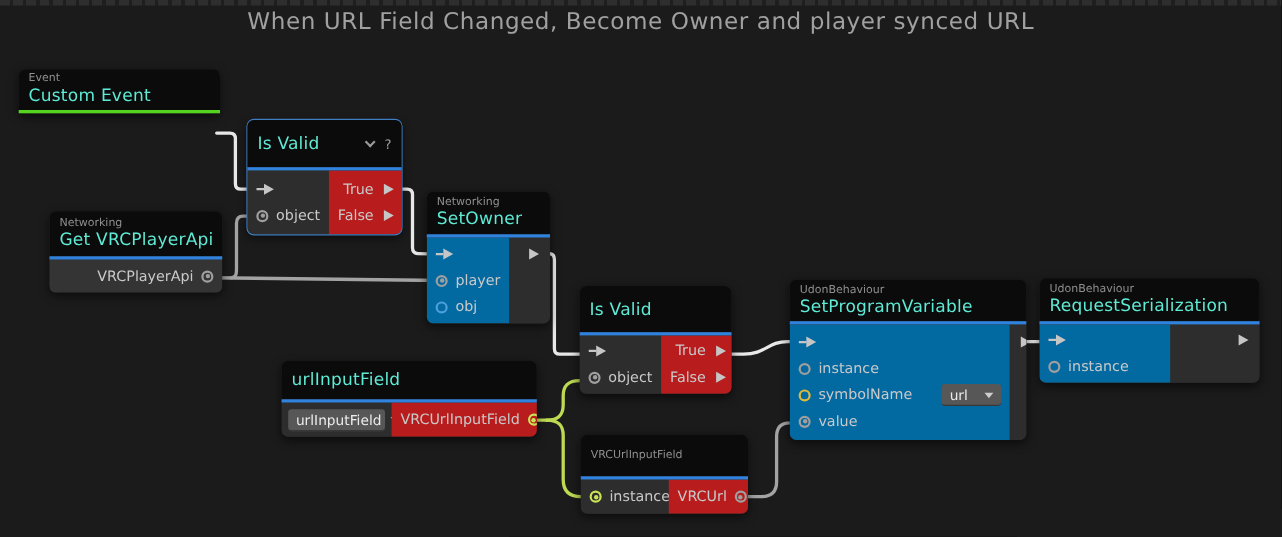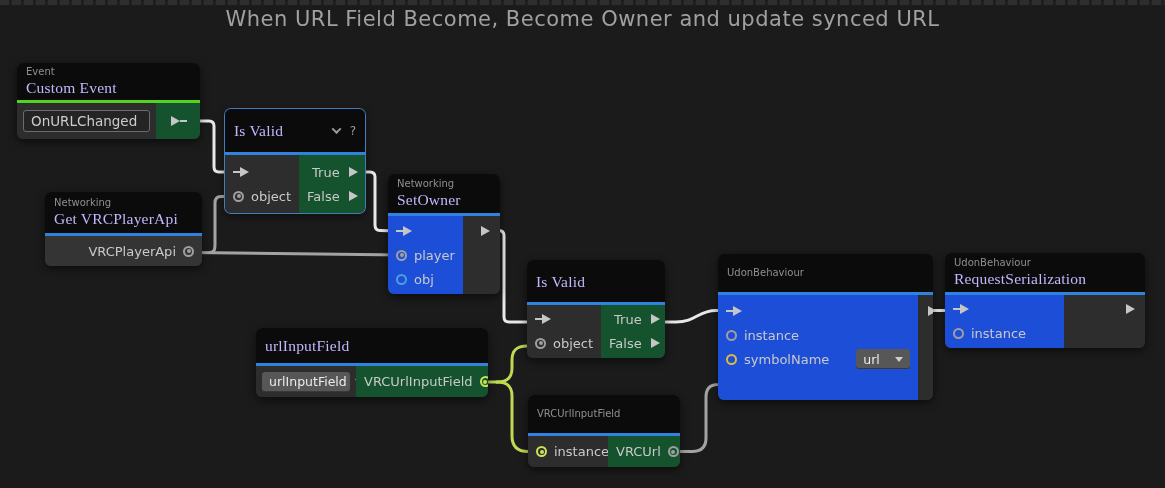--- a/index.html
+++ b/index.html
@@ -20,27 +20,27 @@
   svg.wires path{fill:none;stroke-width:3;stroke-linecap:round;stroke-linejoin:round;pointer-events:stroke}
   .w-white{stroke:var(--wire-white)} .w-gray{stroke:var(--wire-gray)} .w-green{stroke:var(--wire-green)}
 
   .node{position:absolute;z-index:2;border-radius:6px;background:#2e2e2e;
     box-shadow:0 3px 9px rgba(0,0,0,.55);}
   .node.selected{box-shadow:0 0 0 1px var(--selection-blue),0 3px 9px rgba(0,0,0,.55);}
   .hdr{background:var(--node-header-bg);border-radius:6px 6px 0 0;padding:0 9px;
     display:flex;flex-direction:column;justify-content:center;}
   .hdr-flex{display:flex;align-items:center;gap:10px;}
   .cat{font-size:10px;color:#8f8f8f;line-height:12px;}
-  .ttl{font-size:15.5px;color:#c4b5fd;line-height:19px;letter-spacing:.2px;white-space:nowrap;font-family:Liberation Serif, serif;}
+  .ttl{font-size:15.5px;color:#5eead4;line-height:19px;letter-spacing:.2px;white-space:nowrap;}
   .accent{height:3px;} .accent.blue{background:var(--accent-blue)} .accent.green{background:var(--accent-green)}
   .body{display:flex;align-items:stretch;border-radius:0 0 6px 6px;overflow:hidden;}
   .col{display:flex;flex-direction:column;}
   .col-in{flex:1}
-  .shade-a .col-in{background:#2d2d2d} .shade-a .col-out{background:#14532d}
-  .shade-b .col-in{background:#1d4ed8} .shade-b .col-out{background:#2d2d2d}
+  .shade-a .col-in{background:#2d2d2d} .shade-a .col-out{background:#b91c1c}
+  .shade-b .col-in{background:#0369a1} .shade-b .col-out{background:#2d2d2d}
   .row{display:flex;align-items:center;gap:7px;height:24px;padding:0 8px;
     color:#c9c9c9;font-size:13px;white-space:nowrap;}
   .row.r-out{justify-content:flex-end}
   .p{width:11px;height:11px;border-radius:50%;border:2px solid var(--port-gray);
     position:relative;flex:0 0 auto;}
   .p.dot::after{content:"";position:absolute;inset:1.5px;border-radius:50%;background:var(--port-gray);}
   .p.c-green{border-color:var(--port-green)} .p.c-green.dot::after{background:var(--port-green)}
   .p.c-yellow{border-color:var(--port-yellow)} .p.c-blue{border-color:var(--port-blue)}
   .flow{flex:0 0 auto;display:block}
   .chev{width:7px;height:7px;border-right:2px solid #9a9a9a;border-bottom:2px solid #9a9a9a;
@@ -52,21 +52,21 @@
     justify-content:space-between;gap:8px;padding:0 7px;font-size:12.5px;color:#ececec;
     box-shadow:inset 0 -1px 0 rgba(0,0,0,.35);}
   .dd-arrow{width:0;height:0;border-left:4px solid transparent;border-right:4px solid transparent;
     border-top:5px solid #cfcfcf;flex:0 0 auto;}
 </style>
 </head>
 <body>
 
 <div class="stage">
   <div class="topstrip"></div>
-  <div class="graph-title">When URL Field Become, Become Owner and update synced URL</div>
+  <div class="graph-title">When URL Field Changed, Become Owner and player synced URL</div>
 
   <svg class="wires" width="1165" height="488">
     <path class="w-white" d="M197,121 L209,121 Q214,121 214,126 L214,167 Q214,172 219,172 L236,172"></path>
     <path class="w-white" d="M356,172 L370,172 Q375,172 375,177 L375,225 Q375,230.5 380,230.5 L398,231"></path>
     <path class="w-gray" d="M193,252.5 L402,255"></path>
     <path class="w-gray" d="M210,252.6 C215,252 215,249 215,244 L215,203 Q215,196.5 221,196.5 L237,196.5"></path>
     <path class="w-white" d="M489,230.5 L499,230.5 Q504,230.5 504,236 L504,317 Q504,322 509,322 L540,322"></path>
     <path class="w-white" d="M656,322 L676,322 C696,322 698,310.5 716,310.5 L740,310.5"></path>
     <path class="w-white" d="M921,310.5 L967,310.5"></path>
     <path class="w-green" d="M477,382 L497,382"></path>
@@ -74,33 +74,20 @@
     <path class="w-green" d="M497,382 C508,382 512,387 512,396 L512,436 C512,447 518,451.5 528,451.5 L544,451.5"></path>
     <path class="w-gray" d="M671,451.5 L692,451.5 Q706,451.5 706,438 L706,397 Q706,384.5 718,384.5 L742,383.5"></path>
   </svg>
 
   <div class="node shade-a" style="left:17px;top:63px;width:183px">
     <div class="hdr" style="height:37px">
       <div class="cat">Event</div>
       <div class="ttl">Custom Event</div>
     </div>
     <div class="accent green"></div>
-    <div class="body" style="height:36px">
-      <div class="col col-in" style="justify-content:center;padding:0 6px">
-        <div class="txt">
-          <span>OnURLChanged</span>
-        </div>
-      </div>
-      <div class="col col-out" style="width:45px;justify-content:center;align-items:center">
-        <svg class="flow" width="19" height="12" viewBox="0 0 19 12">
-          <path d="M2 1 L11 6 L2 11 Z" fill="#c6c6c6"></path>
-            <path d="M11 6 H18" stroke="#c6c6c6" stroke-width="2"></path>
-        </svg>
-      </div>
-    </div>
   </div>
 
   <div class="node shade-a selected" style="left:225px;top:109px;width:140px">
     <div class="hdr" style="height:43px">
       <div class="hdr-flex">
         <div class="ttl" style="flex:1">Is Valid</div>
         <span class="chev"></span>
         <span class="help">?</span>
       </div>
     </div>
@@ -257,20 +244,21 @@
           <span>VRCUrl</span>
           <span class="p dot"></span>
         </div>
       </div>
     </div>
   </div>
 
   <div class="node shade-b" style="left:718px;top:254px;width:215px">
     <div class="hdr" style="height:38px">
       <div class="cat">UdonBehaviour</div>
+      <div class="ttl">SetProgramVariable</div>
     </div>
     <div class="accent blue"></div>
     <div class="body" style="padding:4px 0;height:105px">
       <div class="col col-in" style="margin:-4px 0;padding:4px 0">
         <div class="row">
           <svg class="flow" width="17" height="12" viewBox="0 0 17 12">
             <path d="M0 6 H7" stroke="#c6c6c6" stroke-width="2"></path>
               <path d="M7 1 L16 6 L7 11 Z" fill="#c6c6c6"></path>
           </svg>
         </div>
@@ -279,20 +267,24 @@
           <span>instance</span>
         </div>
         <div class="row">
           <span class="p c-yellow"></span>
           <span>symbolName</span>
           <span class="dd" style="width:54px;margin-left:20px">
             <span>url</span>
             <span class="dd-arrow"></span>
           </span>
         </div>
+        <div class="row">
+          <span class="p dot"></span>
+          <span>value</span>
+        </div>
       </div>
       <div class="col col-out" style="width:43px;margin:-4px 0;padding:4px 0">
         <div class="row r-out">
           <svg class="flow" width="13" height="12" viewBox="0 0 13 12">
             <path d="M2 1 L11 6 L2 11 Z" fill="#c6c6c6"></path>
           </svg>
         </div>
       </div>
     </div>
   </div>

